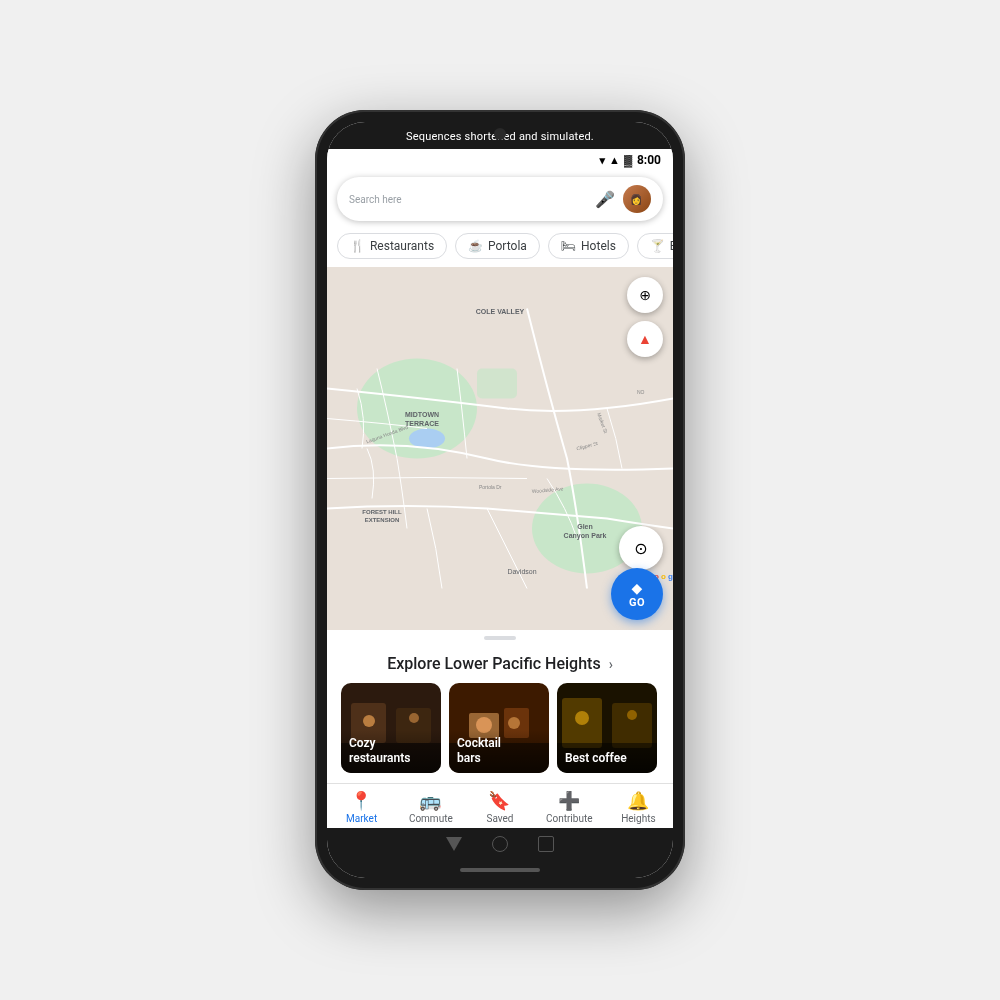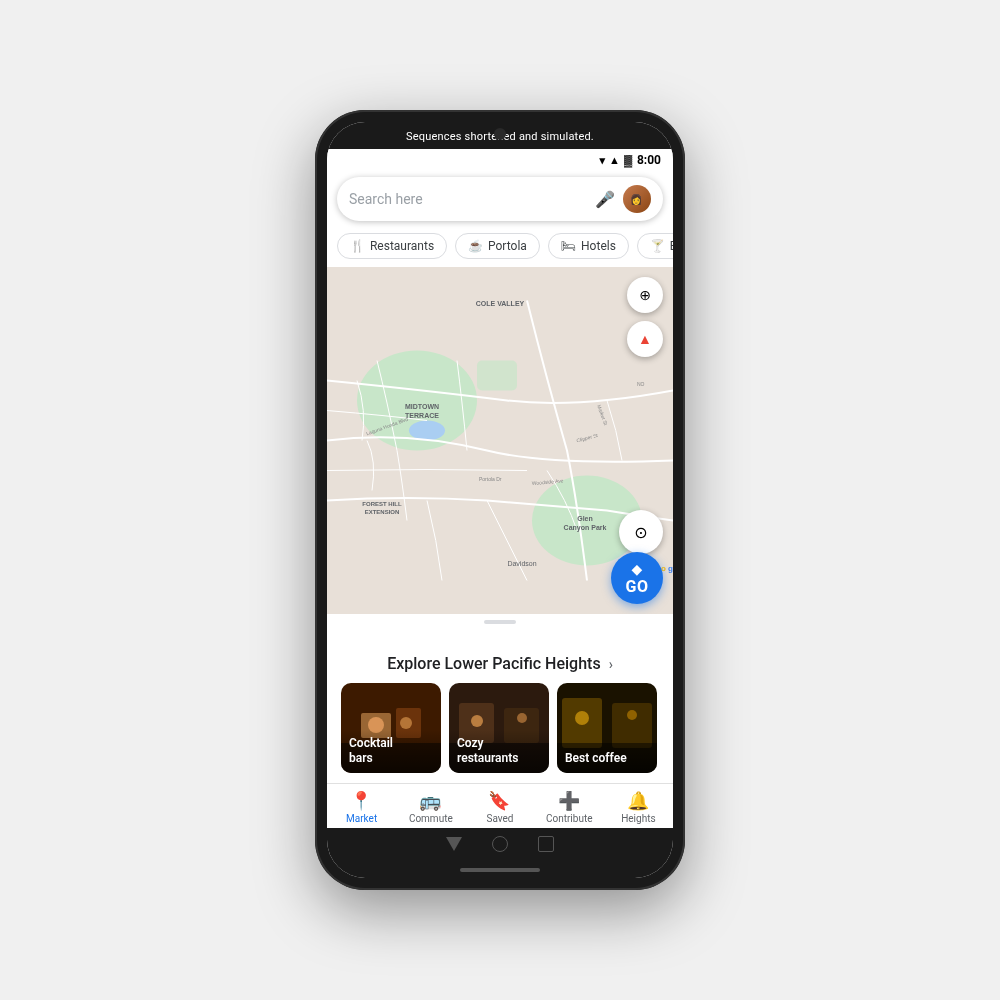--- a/index.html
+++ b/index.html
@@ -76,21 +76,21 @@
       border-radius: 24px;
       box-shadow: 0 1px 6px rgba(0,0,0,0.25);
       display: flex;
       align-items: center;
       padding: 8px 12px;
       gap: 8px;
     }
     .search-placeholder {
       flex: 1;
       color: #9aa0a6;
-      font-size: 14px;
+      font-size: 10px;
     }
     .search-mic-icon {
       color: #4285f4;
       font-size: 16px;
     }
     .search-avatar {
       width: 28px;
       height: 28px;
       border-radius: 50%;
       background: linear-gradient(135deg, #c67b4e, #8b4513);
@@ -172,21 +172,21 @@
       border-radius: 50%;
       display: flex;
       flex-direction: column;
       align-items: center;
       justify-content: center;
       cursor: pointer;
       box-shadow: 0 3px 10px rgba(26,115,232,0.5);
     }
     .go-btn-text {
       color: #fff;
-      font-size: 16px;
+      font-size: 11px;
       font-weight: 700;
       letter-spacing: 0.5px;
     }
     .go-btn-icon { color: #fff; font-size: 14px; }
     .drag-handle-area {
       background: #fff;
       display: flex;
       justify-content: center;
       padding: 6px;
     }
@@ -203,21 +203,20 @@
     .explore-title {
       text-align: center;
       font-size: 16px;
       font-weight: 500;
       color: #202124;
       margin-bottom: 10px;
       display: flex;
       align-items: center;
       justify-content: center;
       gap: 8px;
-      margin-top: 16px;
     }
     .explore-title-chevron {
       font-size: 14px;
       color: #5f6368;
     }
     .explore-cards {
       display: flex;
       gap: 8px;
       overflow-x: auto;
     }
@@ -427,40 +426,40 @@
 
     <div class="explore-section">
       <div class="explore-title">
         <span>Explore Lower Pacific Heights</span>
         <span class="explore-title-chevron">›</span>
       </div>
       <div class="explore-cards">
 
         <div class="explore-card">
           <svg class="card-img" viewBox="0 0 100 90" xmlns="http://www.w3.org/2000/svg">
+            <rect width="100" height="90" fill="#2c1a0e"></rect>
+            <rect x="10" y="20" width="35" height="40" rx="3" fill="#5c3a1e" opacity="0.7"></rect>
+            <rect x="55" y="25" width="35" height="35" rx="3" fill="#4a2e12" opacity="0.6"></rect>
+            <circle cx="28" cy="38" r="6" fill="#d4914a" opacity="0.8"></circle>
+            <circle cx="73" cy="35" r="5" fill="#c08040" opacity="0.7"></circle>
+            <rect x="0" y="60" width="100" height="30" fill="rgba(0,0,0,0.5)"></rect>
+          </svg>
+          <div class="card-label">Cozy<br>restaurants</div>
+        </div>
+
+        <div class="explore-card">
+          <svg class="card-img" viewBox="0 0 100 90" xmlns="http://www.w3.org/2000/svg">
             <rect width="100" height="90" fill="#3d1a00"></rect>
             <rect x="20" y="30" width="30" height="25" rx="2" fill="#c0874a" opacity="0.7"></rect>
             <rect x="55" y="25" width="25" height="30" rx="2" fill="#8B4513" opacity="0.6"></rect>
             <circle cx="35" cy="42" r="8" fill="#e8a060" opacity="0.8"></circle>
             <circle cx="65" cy="40" r="6" fill="#d4924a" opacity="0.7"></circle>
             <rect x="0" y="60" width="100" height="30" fill="rgba(0,0,0,0.5)"></rect>
           </svg>
           <div class="card-label">Cocktail<br>bars</div>
-        </div>
-
-        <div class="explore-card">
-          <svg class="card-img" viewBox="0 0 100 90" xmlns="http://www.w3.org/2000/svg">
-            <rect width="100" height="90" fill="#2c1a0e"></rect>
-            <rect x="10" y="20" width="35" height="40" rx="3" fill="#5c3a1e" opacity="0.7"></rect>
-            <rect x="55" y="25" width="35" height="35" rx="3" fill="#4a2e12" opacity="0.6"></rect>
-            <circle cx="28" cy="38" r="6" fill="#d4914a" opacity="0.8"></circle>
-            <circle cx="73" cy="35" r="5" fill="#c08040" opacity="0.7"></circle>
-            <rect x="0" y="60" width="100" height="30" fill="rgba(0,0,0,0.5)"></rect>
-          </svg>
-          <div class="card-label">Cozy<br>restaurants</div>
         </div>
 
         <div class="explore-card">
           <svg class="card-img" viewBox="0 0 100 90" xmlns="http://www.w3.org/2000/svg">
             <rect width="100" height="90" fill="#1a1200"></rect>
             <rect x="5" y="15" width="40" height="50" rx="3" fill="#6b4c00" opacity="0.7"></rect>
             <rect x="55" y="20" width="40" height="45" rx="3" fill="#5a3e00" opacity="0.6"></rect>
             <circle cx="25" cy="35" r="7" fill="#c8920a" opacity="0.8"></circle>
             <circle cx="75" cy="32" r="5" fill="#b07800" opacity="0.7"></circle>
             <rect x="0" y="60" width="100" height="30" fill="rgba(0,0,0,0.5)"></rect>

